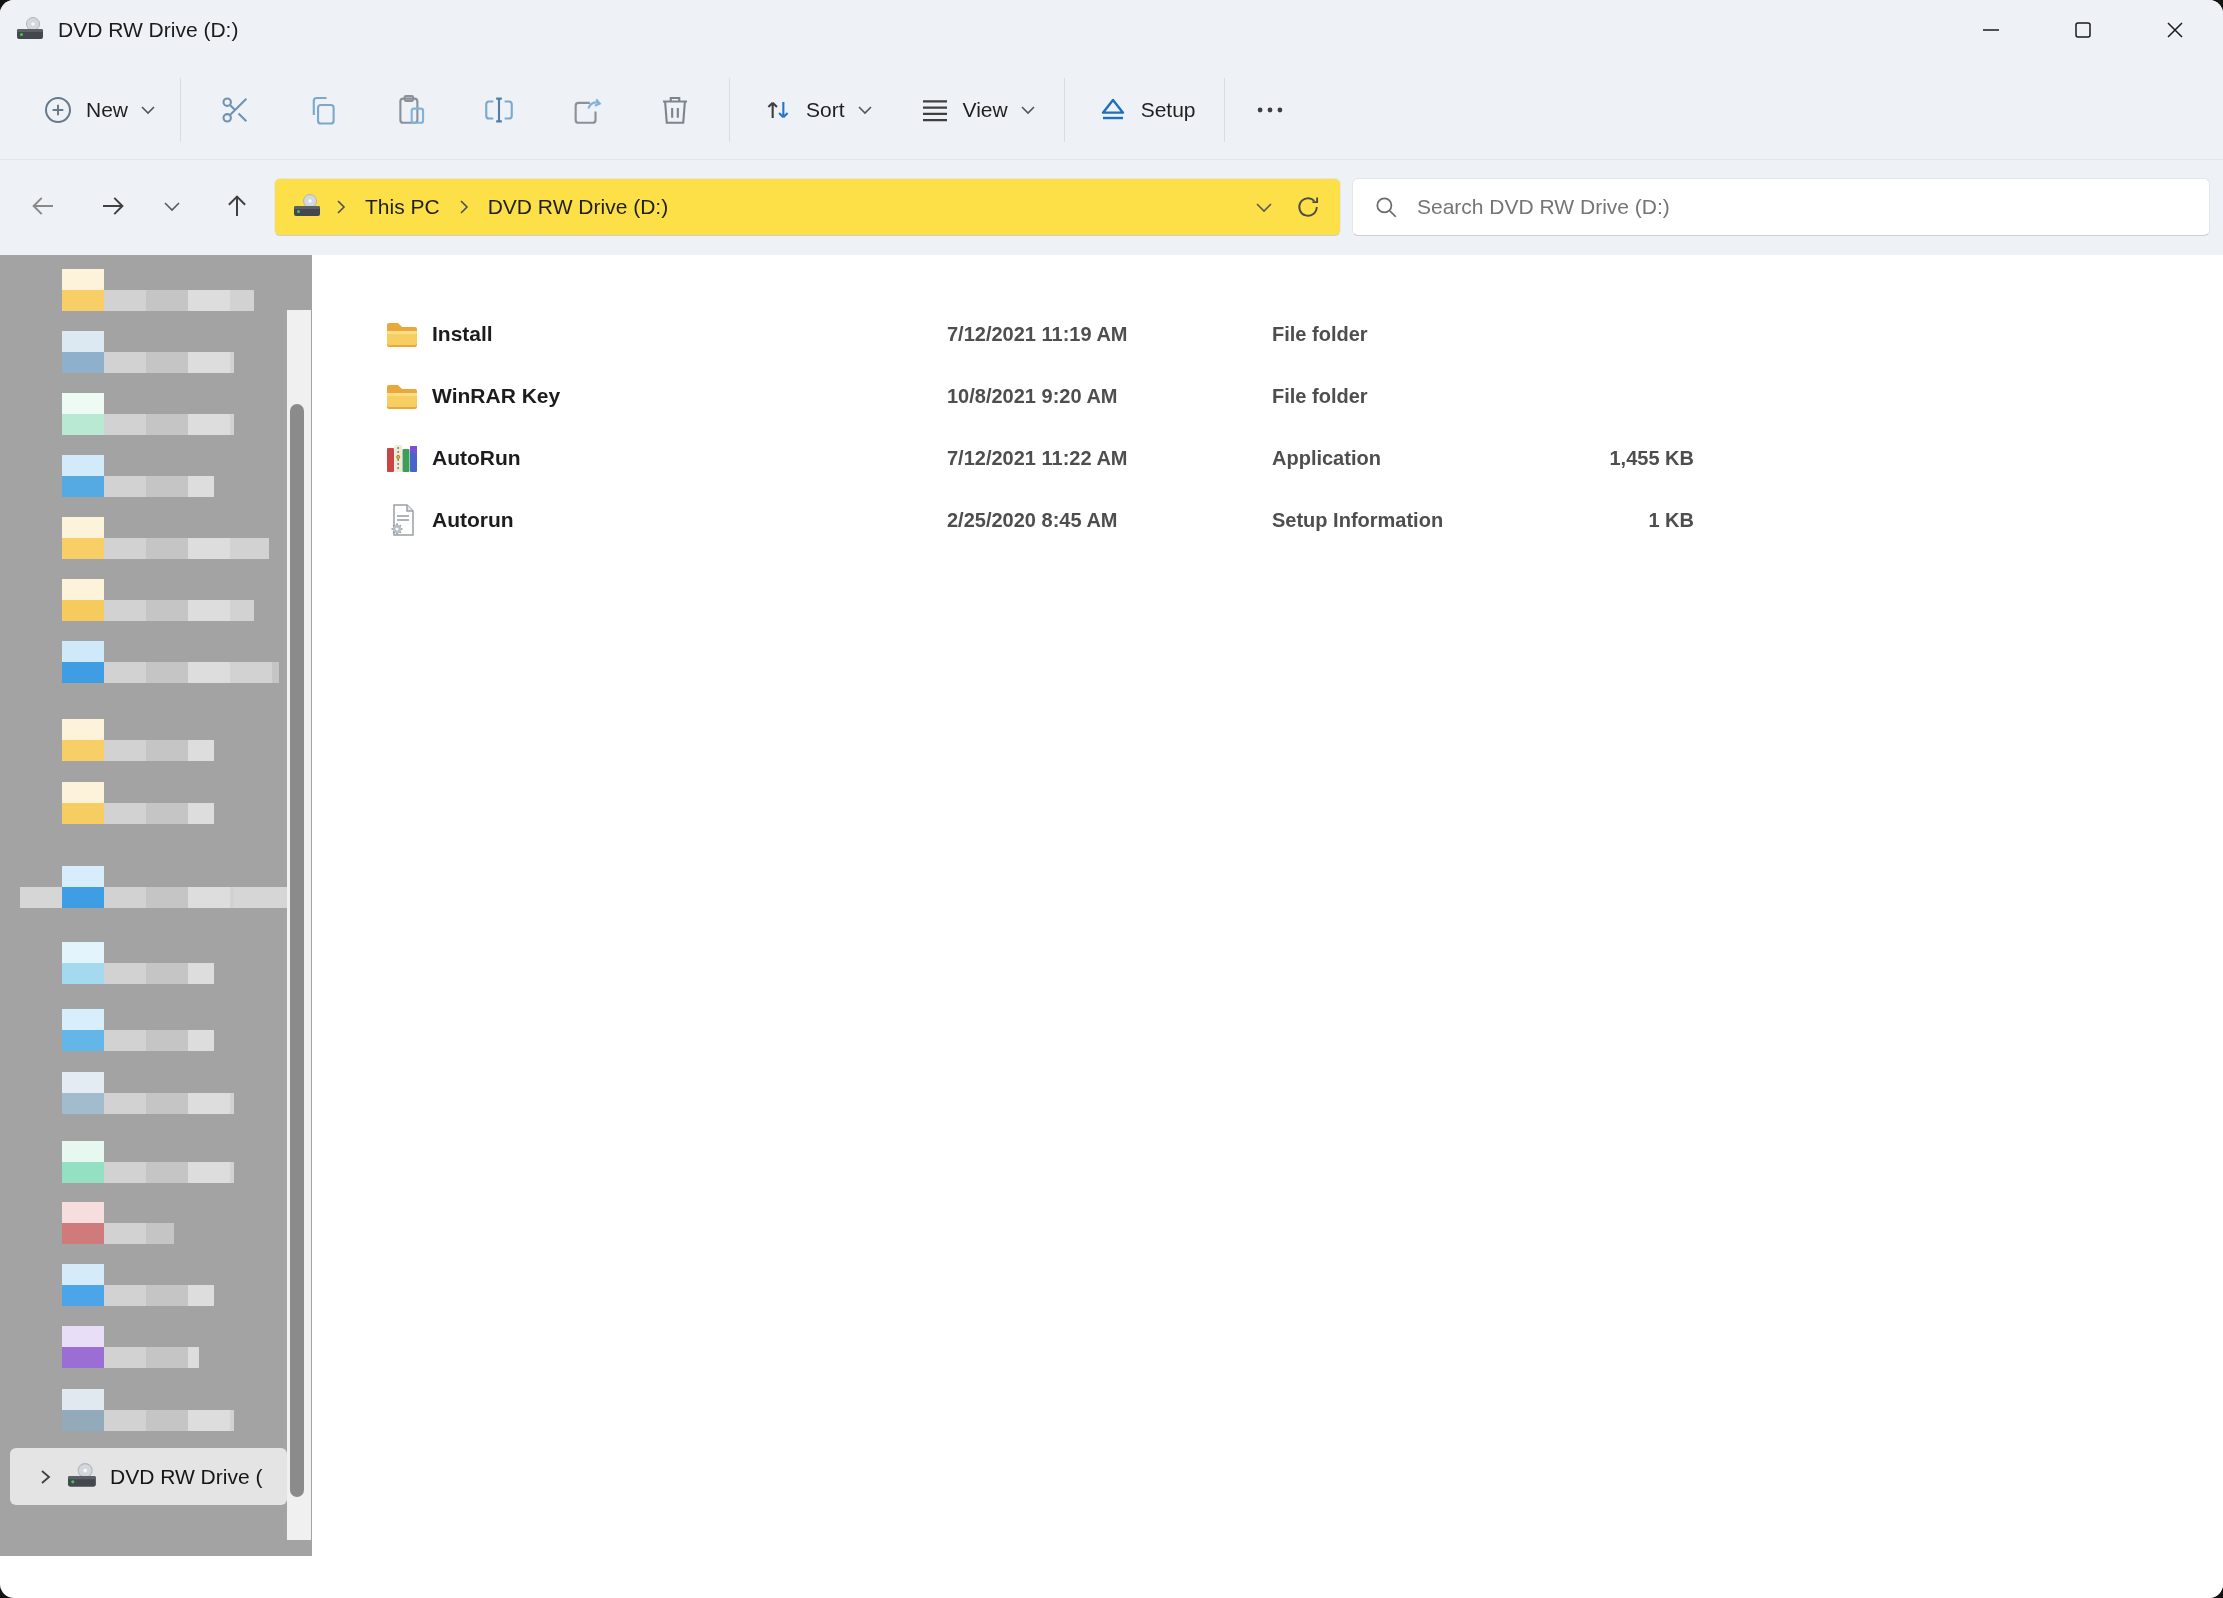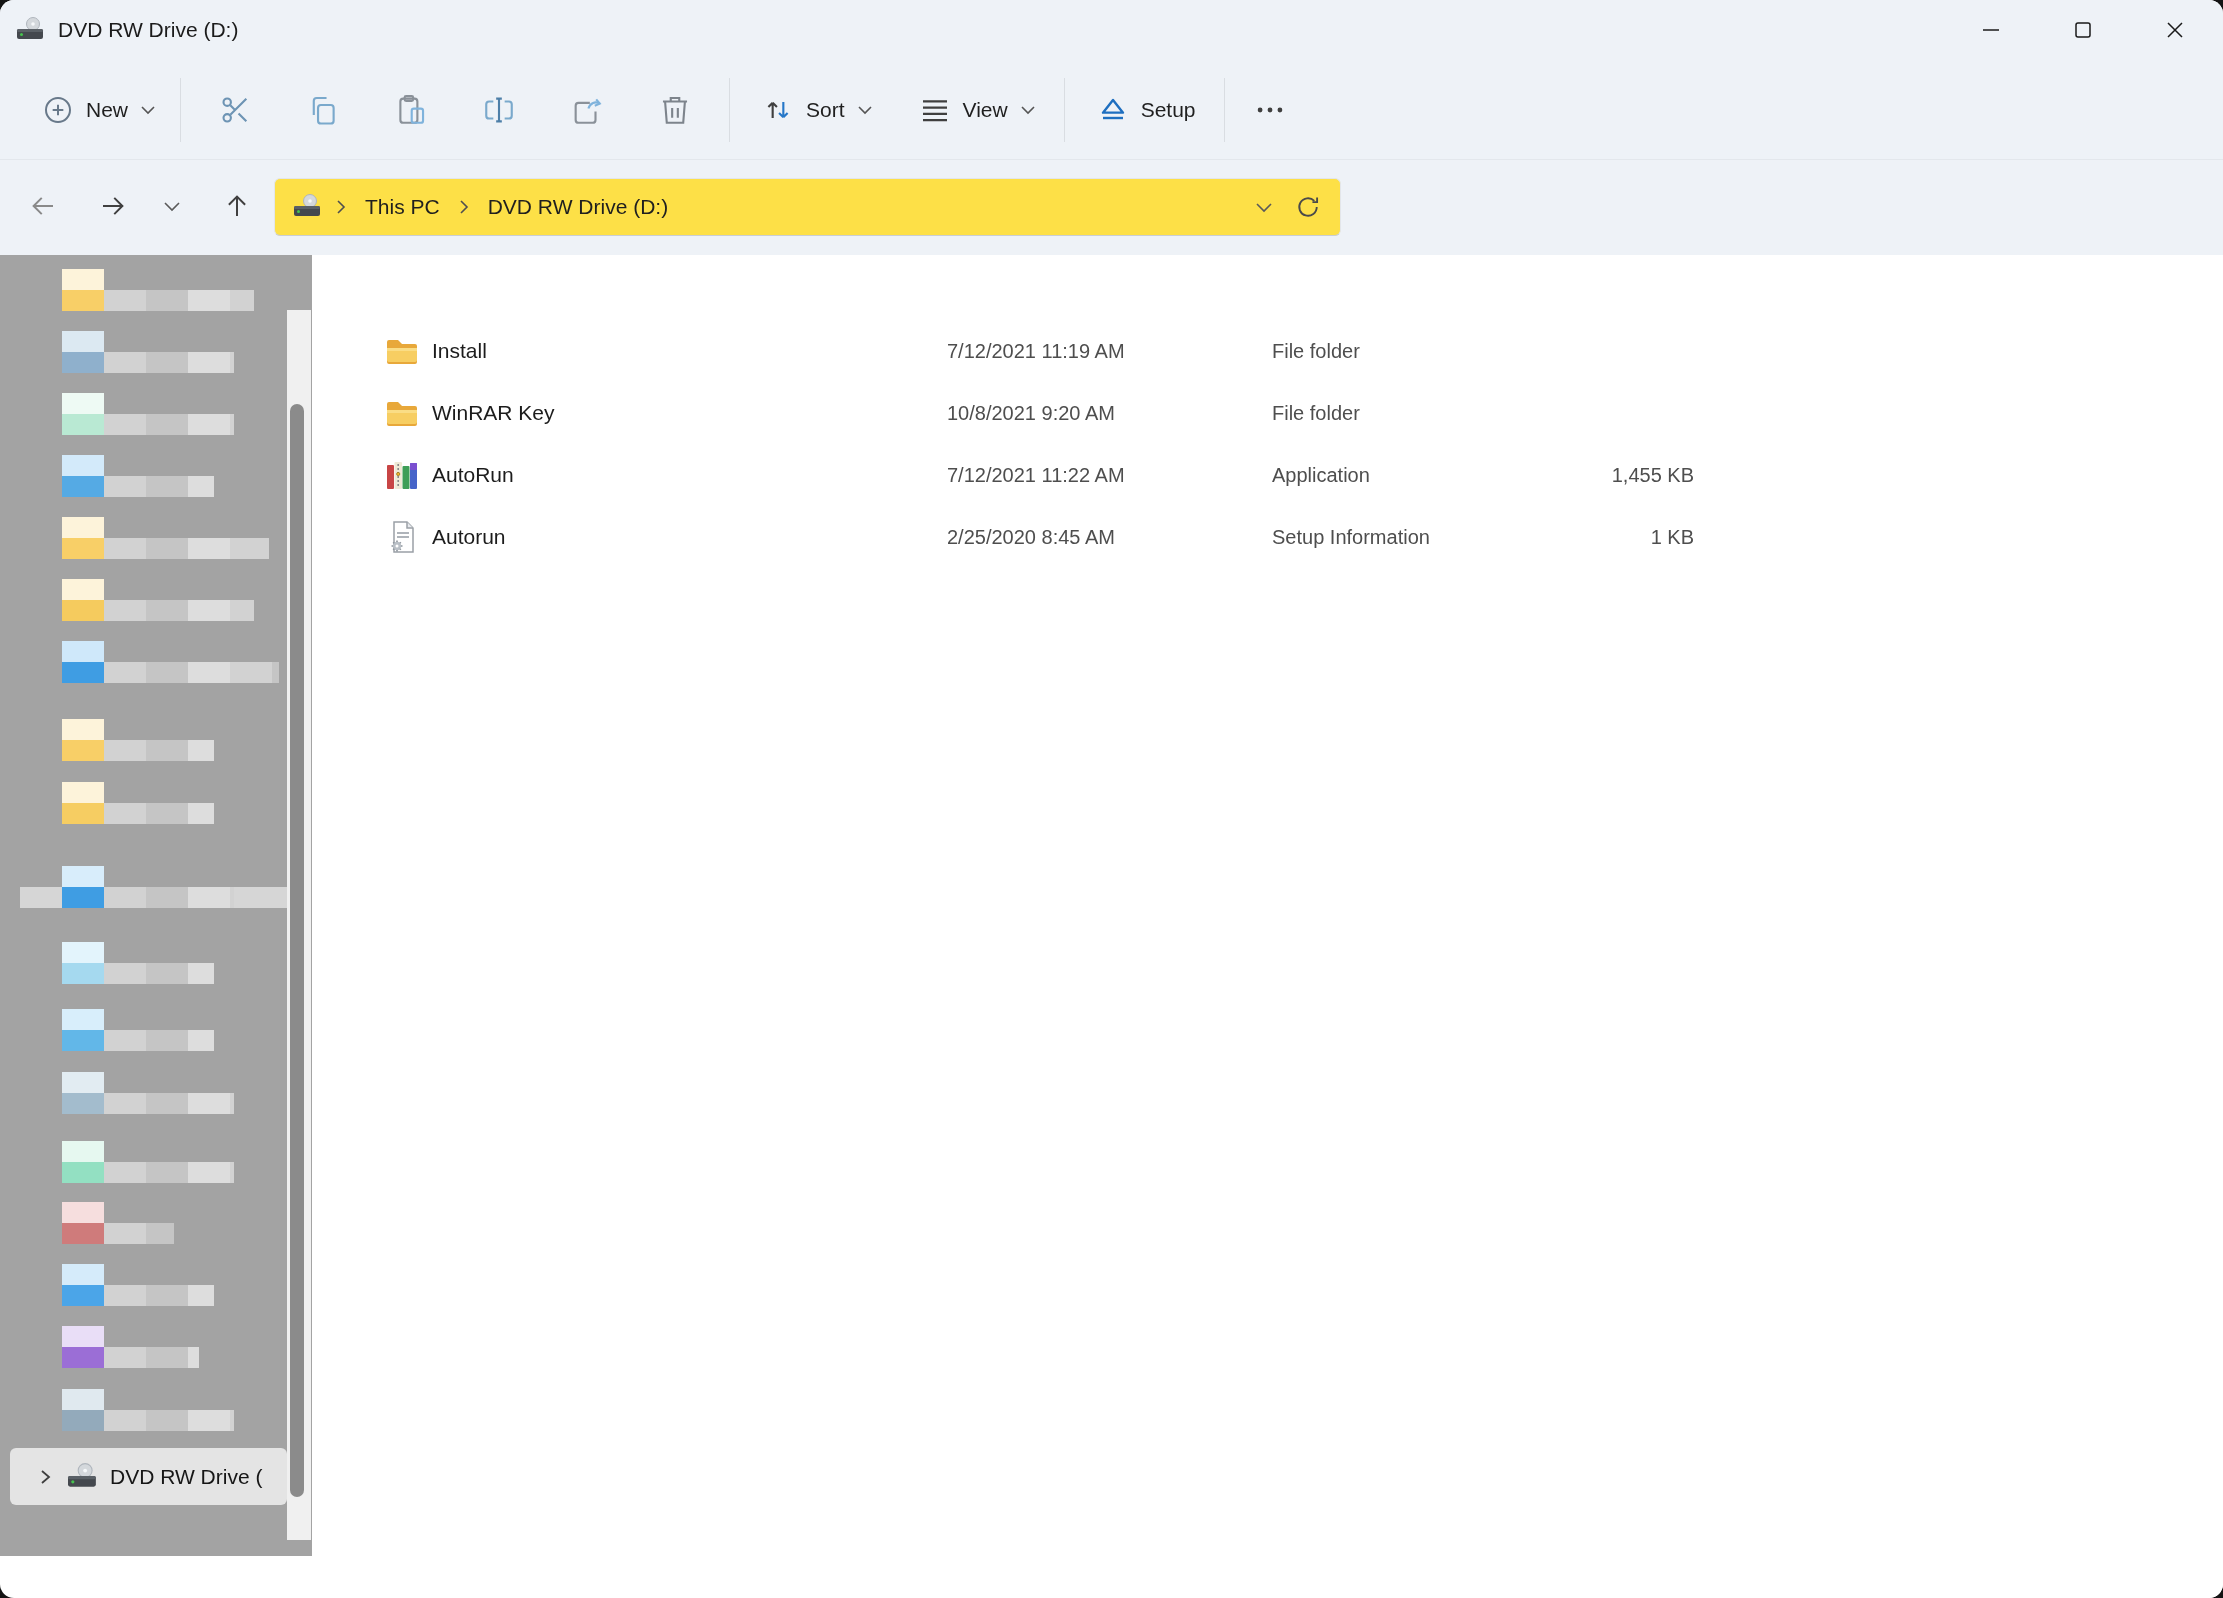--- a/index.html
+++ b/index.html
@@ -47,21 +47,21 @@
   .tree-row .tr-icon{margin-left:14px;width:34px;height:30px;flex:0 0 auto;}
   .tree-row .tr-label{margin-left:10px;font-size:21px;color:#161616;}
 
   
   .filearea{position:absolute;left:312px;top:255px;right:0;bottom:0;background:#fff;}
   .header-row{position:absolute;left:0;top:7px;width:100%;height:48px;font-size:20px;color:#41464c;}
   .hdr-checkbox{position:absolute;left:60px;top:10px;width:27px;height:27px;border:1.6px solid #9aa0a6;border-radius:5px;background:#fff;box-sizing:border-box;}
   .hdr-label{position:absolute;top:0;height:48px;line-height:48px;}
   .hdr-sep{position:absolute;top:6px;width:1px;height:38px;background:#e6e6e6;}
   .sort-chevron{position:absolute;left:332px;top:-6px;}
-  .rows{position:absolute;left:0;top:65px;width:100%;}
+  .rows{position:absolute;left:0;top:48px;width:100%;font-weight:bold;}
   .file-row{position:relative;height:62px;}
   .c-icon{position:absolute;left:72px;top:13px;width:36px;height:36px;display:flex;align-items:center;justify-content:center;}
   .c-name{position:absolute;left:120px;top:0;height:62px;line-height:62px;font-size:21px;color:#1c1c1c;}
   .c-date{position:absolute;left:635px;top:0;height:62px;line-height:62px;font-size:20px;color:#4e4e4e;}
   .c-type{position:absolute;left:960px;top:0;height:62px;line-height:62px;font-size:20px;color:#4e4e4e;}
   .c-size{position:absolute;left:1222px;top:0;width:160px;height:62px;line-height:62px;font-size:20px;color:#4e4e4e;text-align:right;}
 
   
   .statusbar{position:absolute;left:0;top:1556px;width:100%;height:42px;background:#fff;display:flex;align-items:center;}
   .status-count{margin-left:30px;font-size:21px;color:#333;}
@@ -241,20 +241,27 @@
           </div>
         <div class="addr-btn">
             <svg width="28" height="28" viewBox="0 0 24 24" fill="none" stroke="#4a4a4a" stroke-width="1.6">
               <path d="M19.5 12a7.5 7.5 0 1 1-2.1-5.2"></path>
               <path d="M19.8 3.8v4h-4"></path>
             </svg>
           </div>
       </div>
     </div>
 
+    <div class="searchbox">
+      <svg width="26" height="26" viewBox="0 0 24 24" fill="none" stroke="#6a6a6a" stroke-width="1.6">
+          <circle cx="10.5" cy="10.5" r="6.5"></circle>
+          <path d="M15.5 15.5L21 21"></path>
+        </svg>
+      <input type="text" placeholder="Search DVD RW Drive (D:)" style="">
+    </div>
   </div>
 
   <div class="sidebar">
     <div id="mosaic">
         <div class="m-row" style="top: 14px;">
           <div class="m-icon-top" style="background: rgb(253, 243, 218);"></div>
           <div class="m-icon-bot" style="background: rgb(248, 207, 103);"></div>
           <div class="m-bar" style="width: 150px;"></div>
         </div>
         <div class="m-row" style="top: 76px;">

